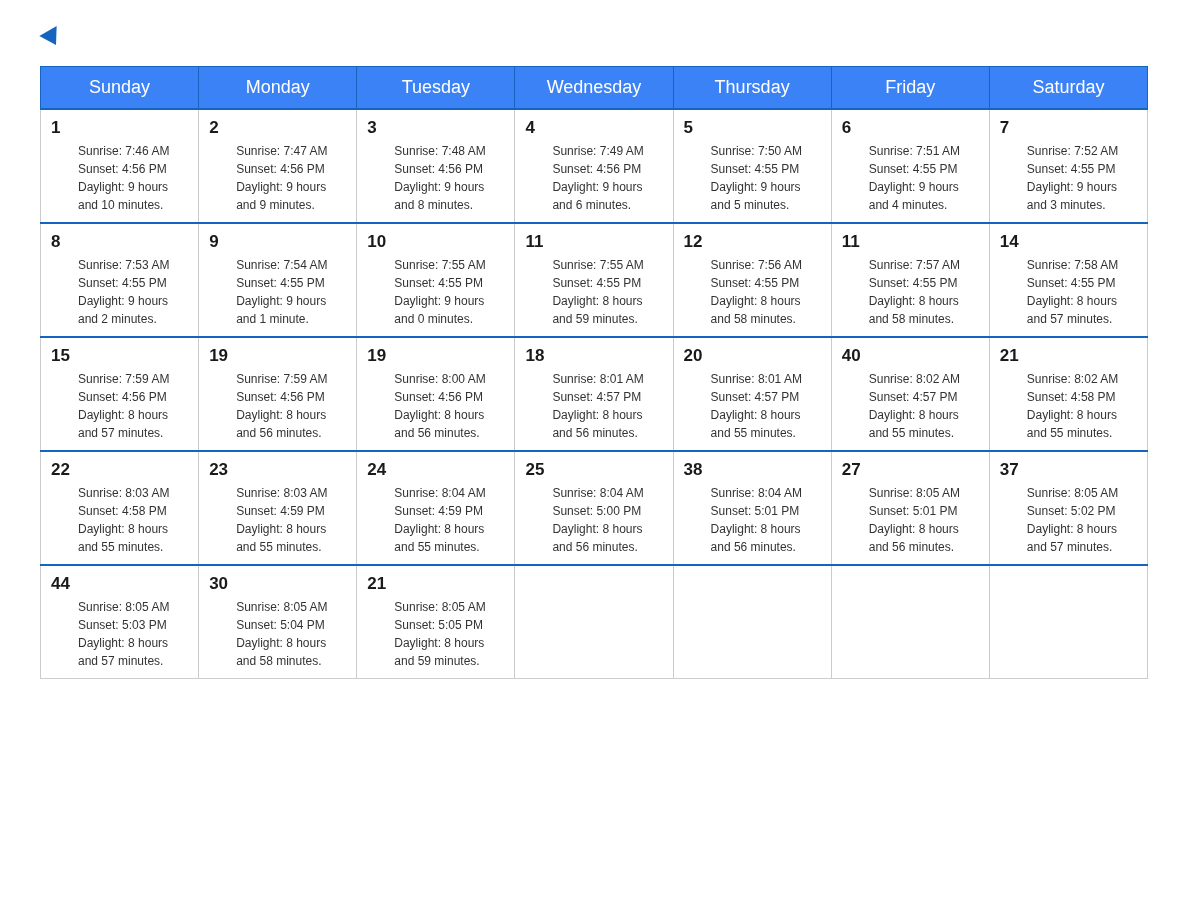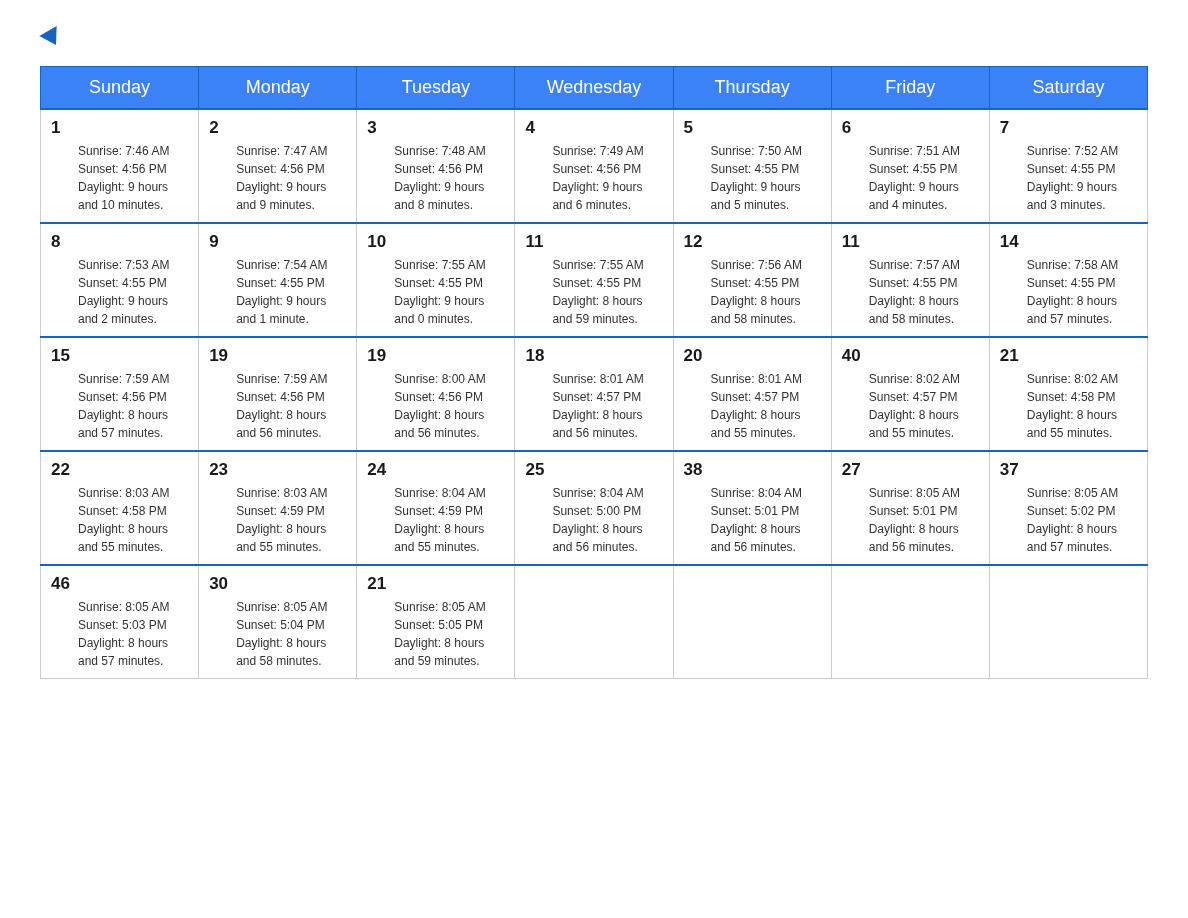--- a/index.html
+++ b/index.html
@@ -258,21 +258,21 @@
           <span class="day-number">27</span>
           <div class="day-info">Sunrise: 8:05 AM<br>Sunset: 5:01 PM<br>Daylight: 8 hours<br>and 56 minutes.</div>
         </td>
         <td>
           <span class="day-number">37</span>
           <div class="day-info">Sunrise: 8:05 AM<br>Sunset: 5:02 PM<br>Daylight: 8 hours<br>and 57 minutes.</div>
         </td>
       </tr>
       <tr>
         <td>
-          <span class="day-number">46</span>
+          <span class="day-number">44</span>
           <div class="day-info">Sunrise: 8:05 AM<br>Sunset: 5:03 PM<br>Daylight: 8 hours<br>and 57 minutes.</div>
         </td>
         <td>
           <span class="day-number">30</span>
           <div class="day-info">Sunrise: 8:05 AM<br>Sunset: 5:04 PM<br>Daylight: 8 hours<br>and 58 minutes.</div>
         </td>
         <td>
           <span class="day-number">21</span>
           <div class="day-info">Sunrise: 8:05 AM<br>Sunset: 5:05 PM<br>Daylight: 8 hours<br>and 59 minutes.</div>
         </td>

